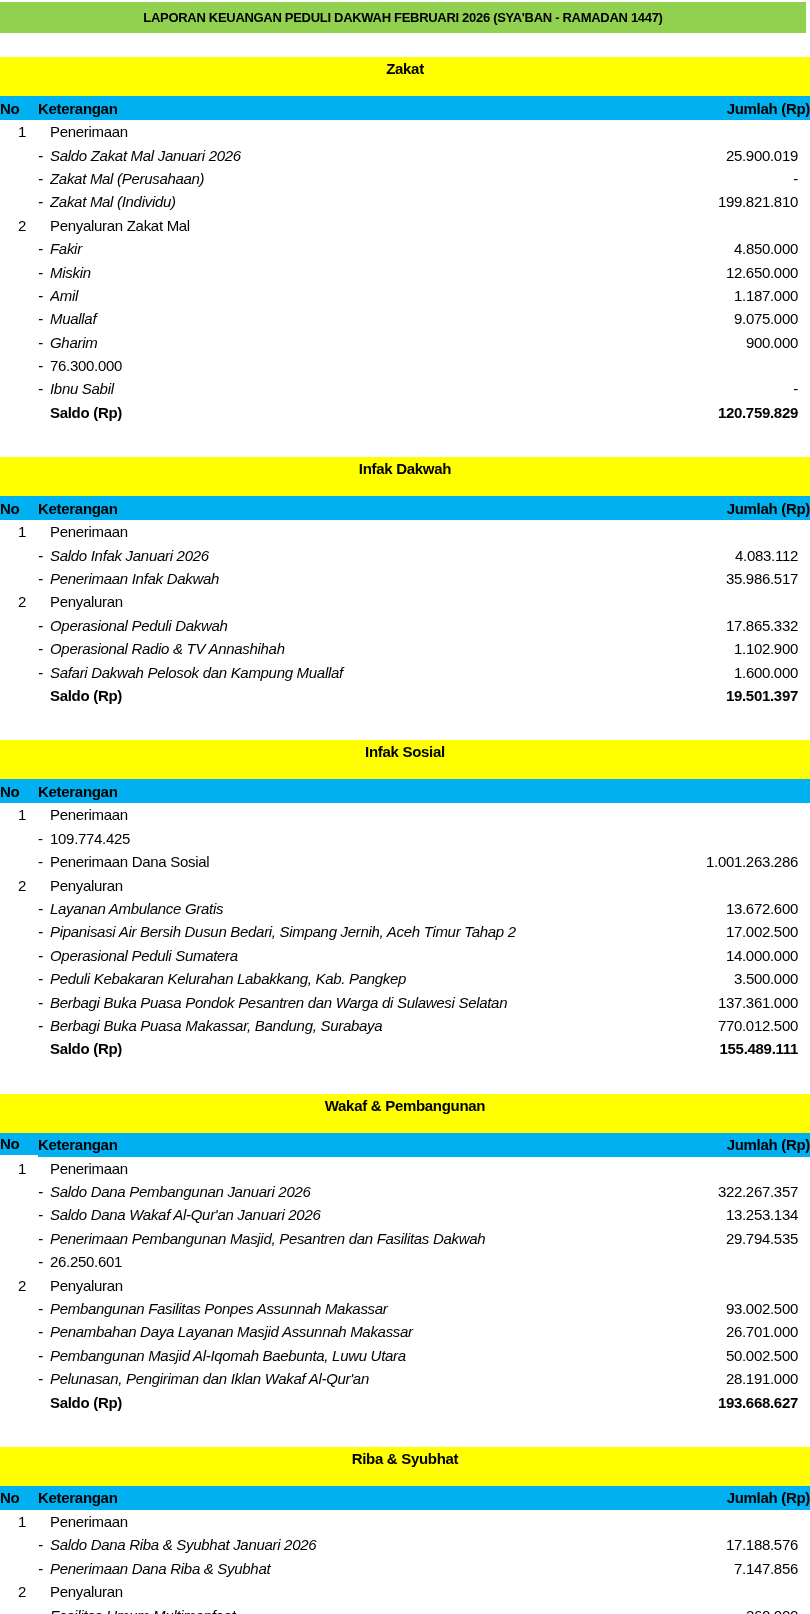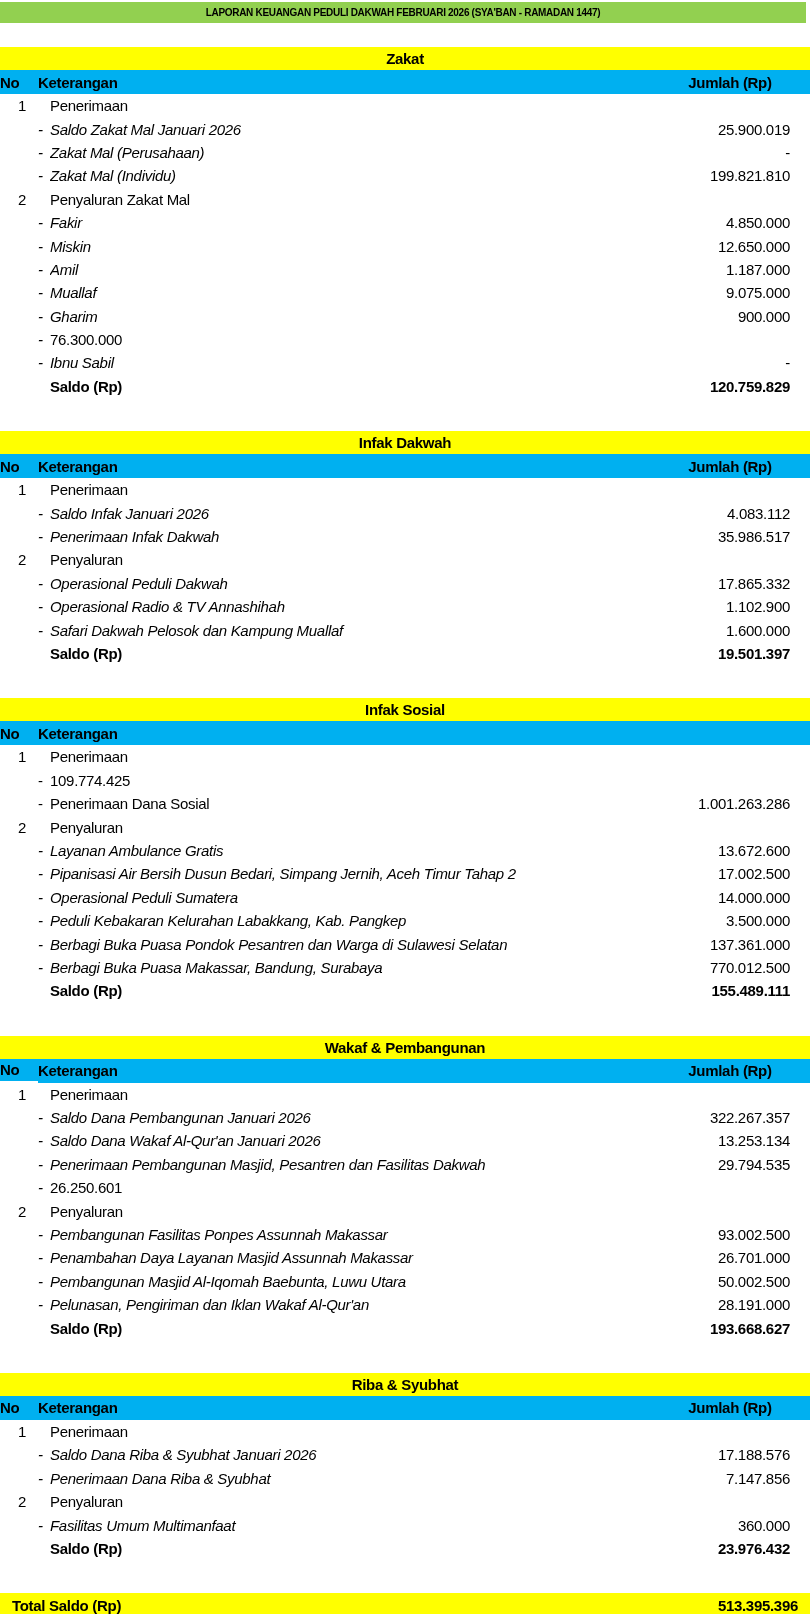--- a/index.html
+++ b/index.html
@@ -15,57 +15,57 @@
     letter-spacing: -0.3px;
     height: 1614px;
     overflow: hidden;
   }
   .page {
     padding-top: 2px;
     width: 810px;
   }
   .report-header {
     background: var(--green, #92D050);
-    height: 21px;
+    height: 31px;
     margin-right: 4px;
     display: flex;
     align-items: center;
     justify-content: center;
     font-weight: bold;
-    font-size: 10px;
+    font-size: 13px;
     margin-bottom: 24px;
   }
   .section { margin-bottom: 33px; }
   .section-title {
     background: var(--yellow, #FFFF00);
-    height: 23px;
+    height: 39px;
     line-height: 23px;
     text-align: center;
     font-weight: bold;
   }
   .cols {
     background: var(--blue, #00B0F0);
     height: 24px;
     display: flex;
     align-items: center;
     font-weight: bold;
   }
   .col-no   { flex: 0 0 38px; box-sizing: border-box; }
   .col-ket  { flex: 1 1 auto; text-align: left; }
-  .col-jml  { flex: 0 0 160px; text-align: center; }
+  .col-jml  { flex: 0 0 160px; text-align: right; }
   .col-no.underlined { border-bottom: 2px solid #ffffff; height: 100%; display: flex; align-items: center; }
   .row {
     height: 23.4px;
     display: flex;
     align-items: center;
   }
   .cell-no   { flex: 0 0 38px; padding-left: 18px; box-sizing: border-box; }
   .cell-dash { flex: 0 0 12px; }
   .cell-label { flex: 1 1 auto; white-space: nowrap; overflow: hidden; }
-  .cell-value { flex: 0 0 auto; text-align: right; padding-right: 20px; white-space: nowrap; }
+  .cell-value { flex: 0 0 auto; text-align: right; padding-right: 12px; white-space: nowrap; }
   .row.item .cell-label, .row.item .cell-dash { font-style: italic; }
   .row.item-plain .cell-label { font-style: normal; }
   .row.saldo .cell-label, .row.saldo .cell-value { font-weight: bold; }
   .total-bar {
     background: var(--yellow, #FFFF00);
     height: 25px;
     margin-top: 20px;
     display: flex;
     align-items: center;
     font-weight: bold;

